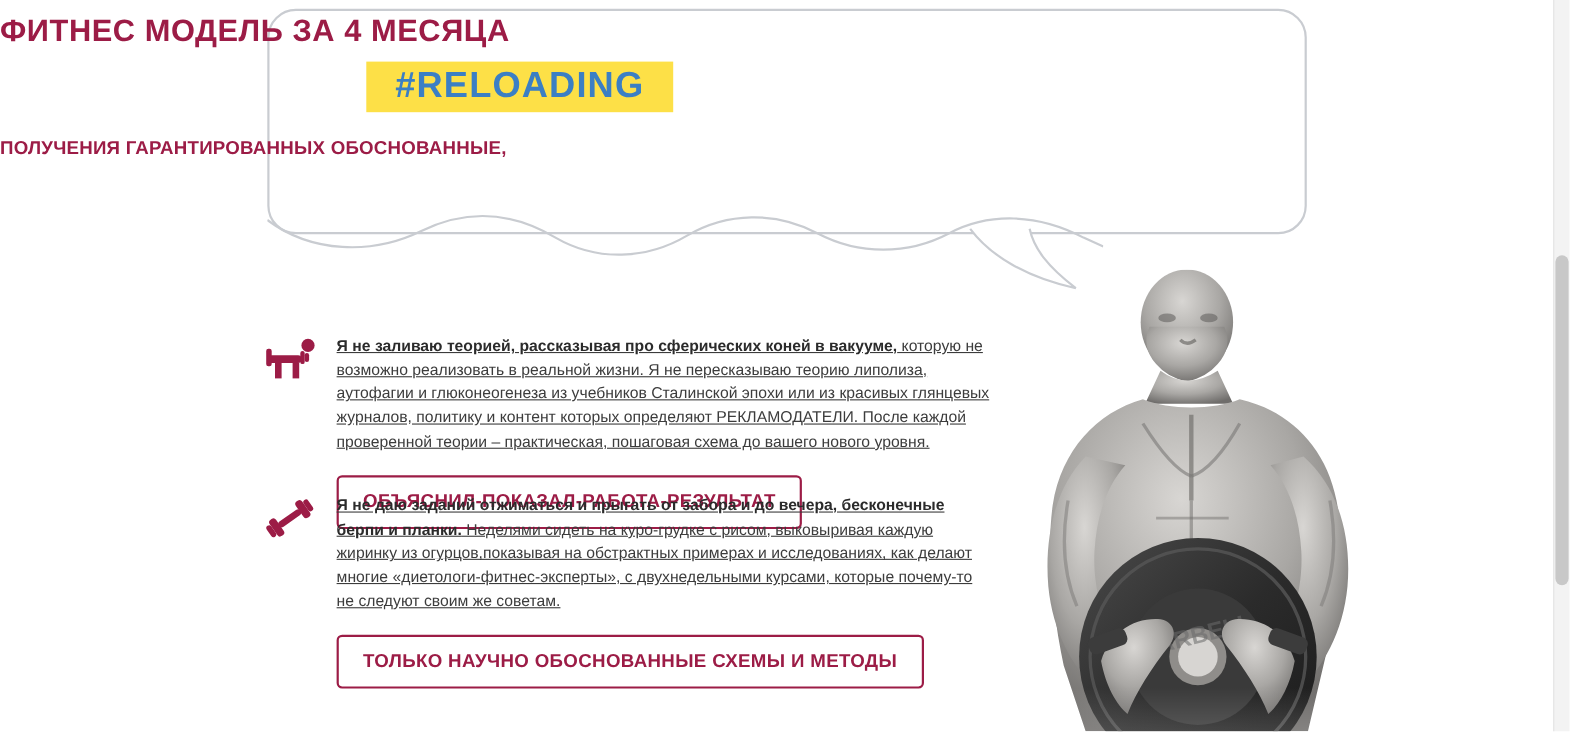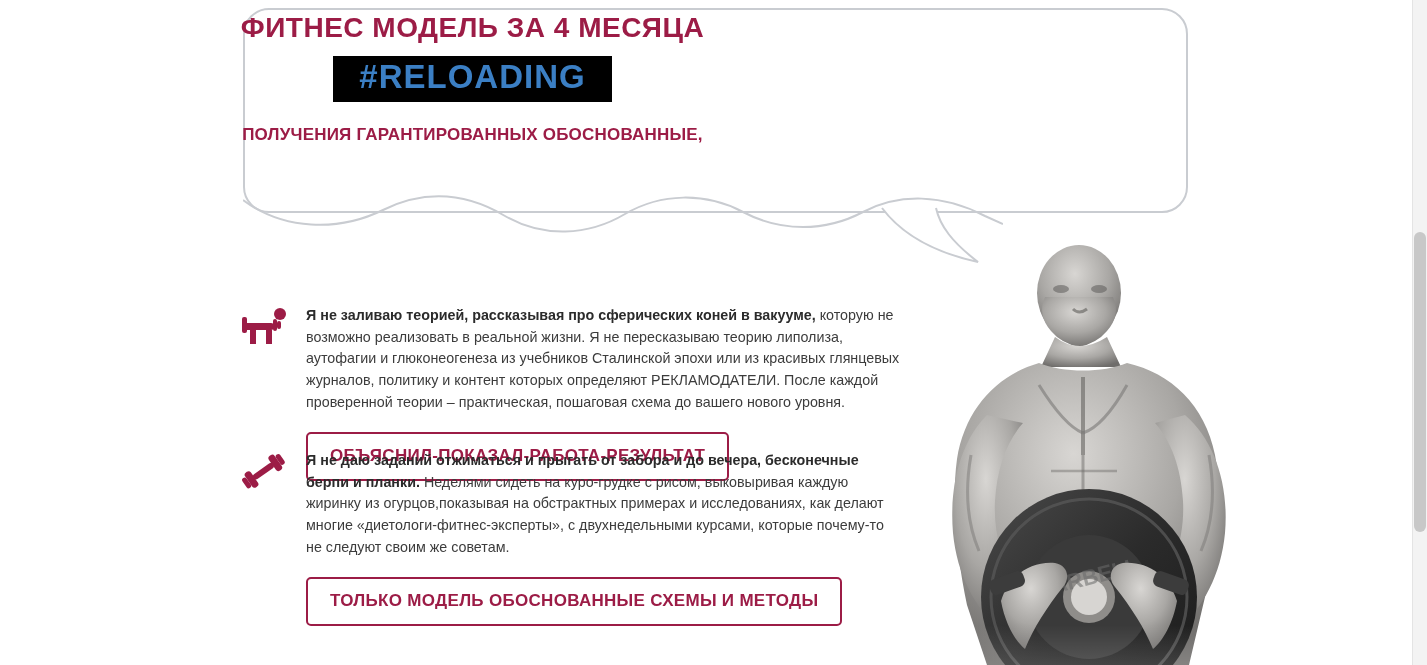--- a/index.html
+++ b/index.html
@@ -41,37 +41,36 @@
     top: 186px;
     width: 760px;
     height: 60px;
   }
 
   .bubble-content {
     position: absolute;
     left: 0;
     top: 0;
     width: 945px;
-    text-align: center;
   }
 
   #title-main {
     margin-top: 12px;
     font-size: 28px;
     font-weight: bold;
     color: #9c1c46;
     letter-spacing: 0.5px;
   }
   #title-reloading-wrap {
     margin-top: 12px;
     display: flex;
     justify-content: center;
   }
   #title-reloading {
-    background: #000000;
+    background: #fde047;
     color: #3b7fc4;
     font-size: 33px;
     font-weight: bold;
     padding: 4px 26px 7px 26px;
     letter-spacing: 1px;
     line-height: 1.05;
   }
   #subtitle {
     margin-top: 20px;
     font-size: 17px;
@@ -104,20 +103,21 @@
     left: 0;
     top: 2px;
     width: 48px;
     height: 42px;
   }
   .feature-text {
     margin-left: 66px;
     font-size: 14.3px;
     line-height: 1.52;
     color: #3c3c3c;
+    text-decoration: underline;
   }
   .feature-text b {
     font-weight: bold;
     color: #2b2b2b;
   }
   .feature-btn {
     display: inline-block;
     margin-left: 66px;
     margin-top: 18px;
     border: 2px solid #9c1c46;
@@ -260,18 +260,18 @@
         <rect x="6" y="10" width="7" height="18" rx="3" fill="#9c1c46"></rect>
         <rect x="1" y="13" width="5" height="12" rx="2.5" fill="#9c1c46"></rect>
         <rect x="35" y="10" width="7" height="18" rx="3" fill="#9c1c46"></rect>
         <rect x="42" y="13" width="5" height="12" rx="2.5" fill="#9c1c46"></rect>
       </g>
     </svg>
   </span>
   <div class="feature-text">
     <b>Я не даю заданий отжиматься и прыгать от забора и до вечера, бесконечные берпи и планки.</b><span> Неделями сидеть на куро-грудке с рисом, выковыривая каждую жиринку из огурцов,показывая на обстрактных примерах и исследованиях, как делают многие «диетологи-фитнес-эксперты», с двухнедельными курсами, которые почему-то не следуют своим же советам.</span>
   </div>
-  <div class="feature-btn">ТОЛЬКО МОДЕЛЬ ОБОСНОВАННЫЕ СХЕМЫ И МЕТОДЫ</div>
+  <div class="feature-btn">ТОЛЬКО НАУЧНО ОБОСНОВАННЫЕ СХЕМЫ И МЕТОДЫ</div>
 </div>
 
 <div id="scrollbar-track">
   <div id="scrollbar-thumb"></div>
 </div>
 
 </body></html>

